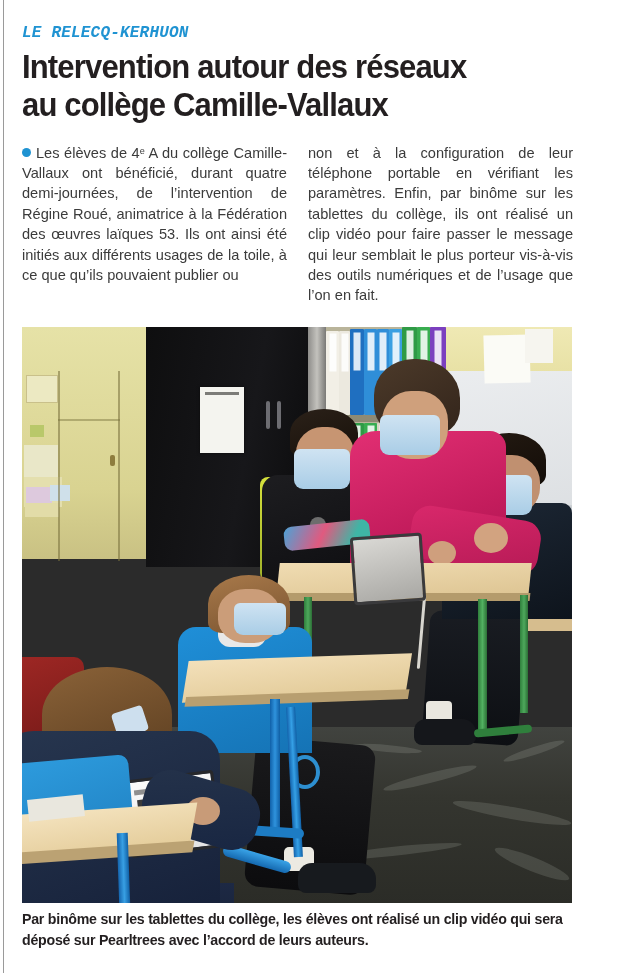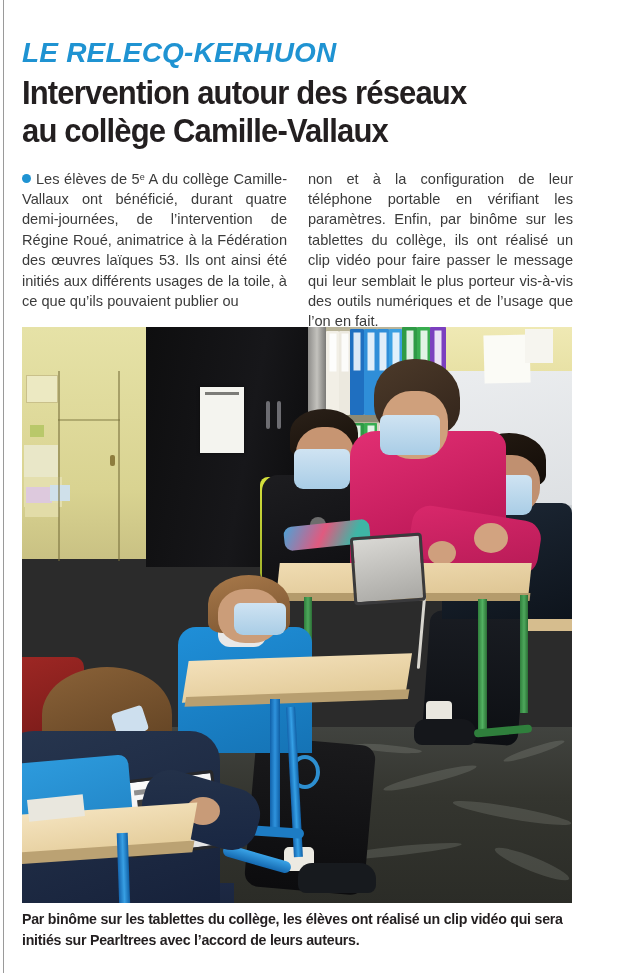--- a/index.html
+++ b/index.html
@@ -29,28 +29,28 @@
 
   .page {
     position: absolute;
     left: 22px;
     top: 0;
     width: 551px;
   }
 
   
   .kicker {
-    font-family: Liberation Sans, sans-serif;
+    font-family: Liberation Mono, monospace;
     font-weight: bold;
     font-style: italic;
-    font-size: 28px;
+    font-size: 16px;
     letter-spacing: 0.2px;
     color: #1f93d2;
     margin: 0;
-    padding-top: 39px;
+    padding-top: 25px;
     line-height: 1.0;
     white-space: nowrap;
   }
 
   
   .headline {
     margin: 0;
     padding-top: 7px;
     font-family: "Liberation Sans Narrow", "Liberation Sans", sans-serif;
     font-weight: bold;
@@ -306,21 +306,21 @@
 <div class="page">
 
   <div class="kicker">LE RELECQ-KERHUON</div>
 
   <h1 class="headline">Intervention autour des réseaux
 au collège Camille-Vallaux</h1>
 
   <div class="columns">
     <div class="col">
       <p>
-        <span class="lead-bullet"></span><span>Les élèves de 5</span><sup class="ord">e</sup><span> A du collège Camille-Vallaux ont bénéficié, durant quatre demi-journées, de l’intervention de Régine Roué, animatrice à la Fédération des œuvres laïques 53. Ils ont ainsi été initiés aux différents usages de la toile, à ce que qu’ils pouvaient publier ou</span>
+        <span class="lead-bullet"></span><span>Les élèves de 4</span><sup class="ord">e</sup><span> A du collège Camille-Vallaux ont bénéficié, durant quatre demi-journées, de l’intervention de Régine Roué, animatrice à la Fédération des œuvres laïques 53. Ils ont ainsi été initiés aux différents usages de la toile, à ce que qu’ils pouvaient publier ou</span>
       </p>
     </div>
     <div class="col">
       <p>non et à la configuration de leur téléphone portable en vérifiant les paramètres. Enfin, par binôme sur les tablettes du collège, ils ont réalisé un clip vidéo pour faire passer le message qui leur semblait le plus porteur vis-à-vis des outils numériques et de l’usage que l’on en fait.</p>
     </div>
   </div>
 </div>
 
 <figure class="photo-wrap" style="margin:0">
   <div class="photo">
@@ -499,13 +499,13 @@
 
     <div class="ph chair-blue"></div>
     <div class="ph desk3"></div>
     <div class="ph desk3-edge"></div>
     <div class="ph paper-desk"></div>
     <div class="ph leg-b2"></div>
 
   </div>
 </figure>
 
-<figcaption class="caption">Par binôme sur les tablettes du collège, les élèves ont réalisé un clip vidéo qui sera initiés sur Pearltrees avec l’accord de leurs auteurs.</figcaption>
+<figcaption class="caption">Par binôme sur les tablettes du collège, les élèves ont réalisé un clip vidéo qui sera déposé sur Pearltrees avec l’accord de leurs auteurs.</figcaption>
 
 </body></html>

